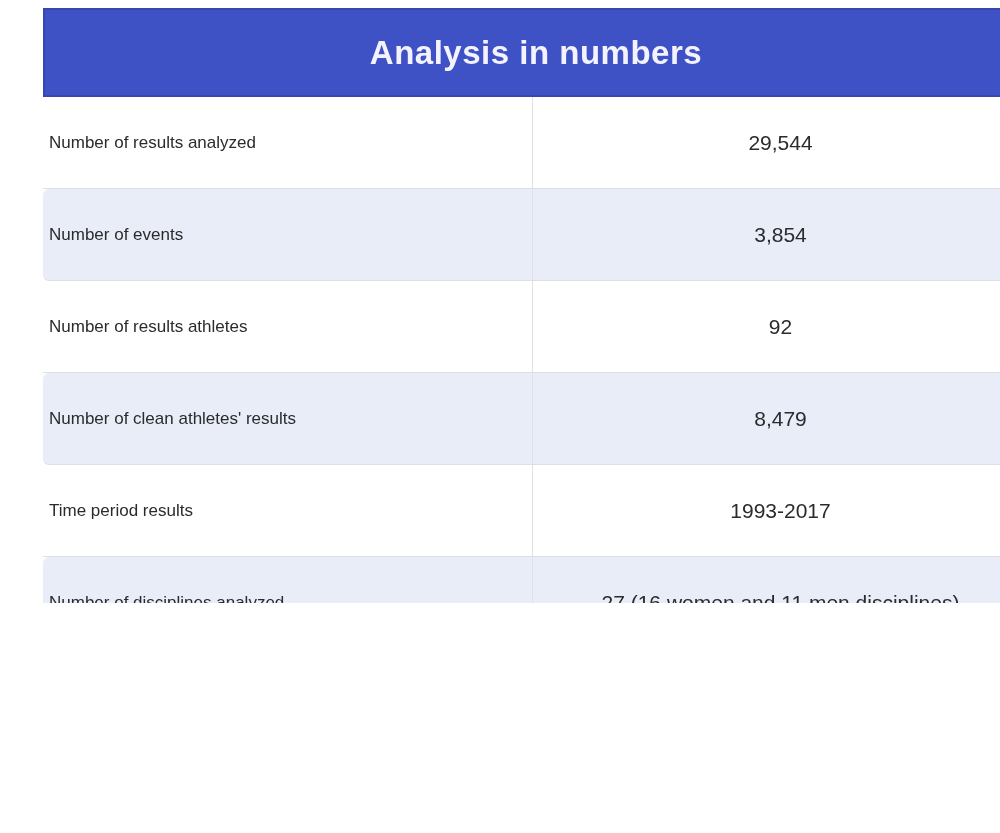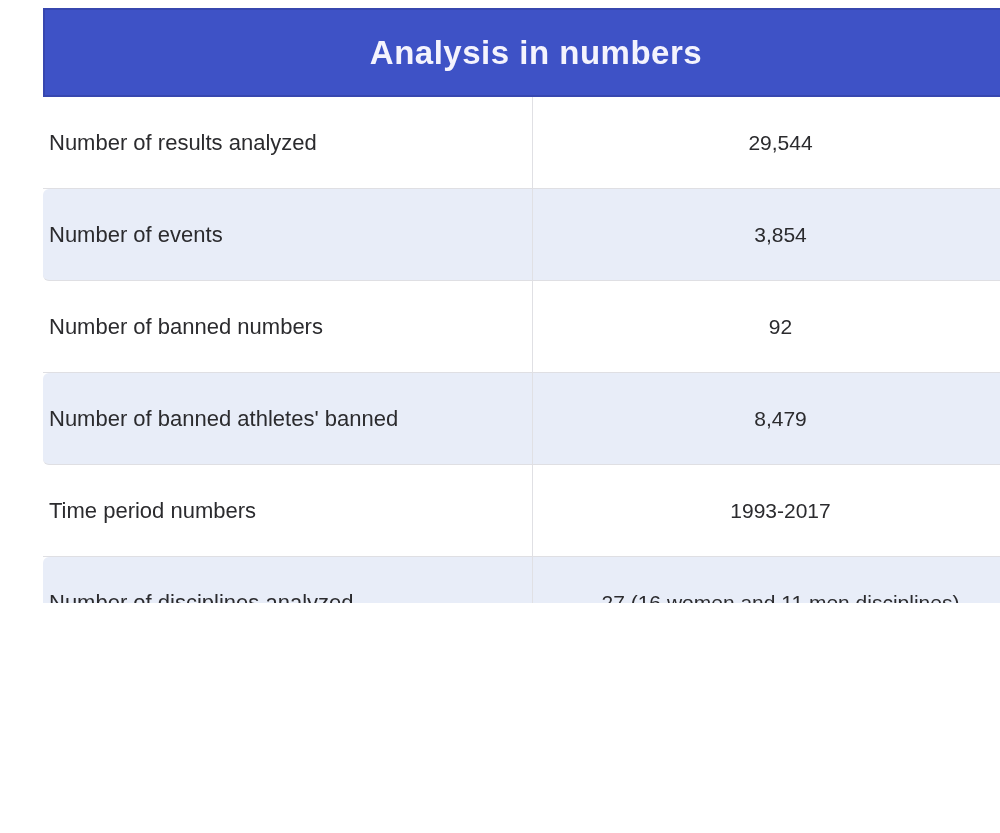--- a/index.html
+++ b/index.html
@@ -45,21 +45,21 @@
     border-radius: 6px;
   }
   .cell-label {
     width: 490px;
     display: flex;
     align-items: center;
     padding-left: 6px;
     padding-right: 10px;
     border-right: 1px solid #e0e0e4;
     color: #2b2b2e;
-    font-size: 22px;
+    font-size: 17px;
   }
   .cell-value {
     flex: 1;
     display: flex;
     align-items: center;
     justify-content: center;
     color: #2b2b2e;
     font-size: 21px;
     text-align: center;
   }
@@ -79,33 +79,33 @@
       <div class="cell-label">Number of results analyzed</div>
       <div class="cell-value">29,544</div>
     </div>
 
     <div class="row alt">
       <div class="cell-label">Number of events</div>
       <div class="cell-value">3,854</div>
     </div>
 
     <div class="row">
-      <div class="cell-label">Number of banned numbers</div>
+      <div class="cell-label">Number of results athletes</div>
       <div class="cell-value">92</div>
     </div>
 
     <div class="row alt">
-      <div class="cell-label">Number of banned athletes' banned</div>
+      <div class="cell-label">Number of clean athletes' results</div>
       <div class="cell-value">8,479</div>
     </div>
 
 
 
     <div class="row">
-      <div class="cell-label">Time period numbers</div>
+      <div class="cell-label">Time period results</div>
       <div class="cell-value">1993-2017</div>
     </div>
 
     <div class="row alt">
       <div class="cell-label">Number of disciplines analyzed</div>
       <div class="cell-value">27 (16 women and 11 men disciplines)</div>
     </div>
 
   </div>
 </div>

